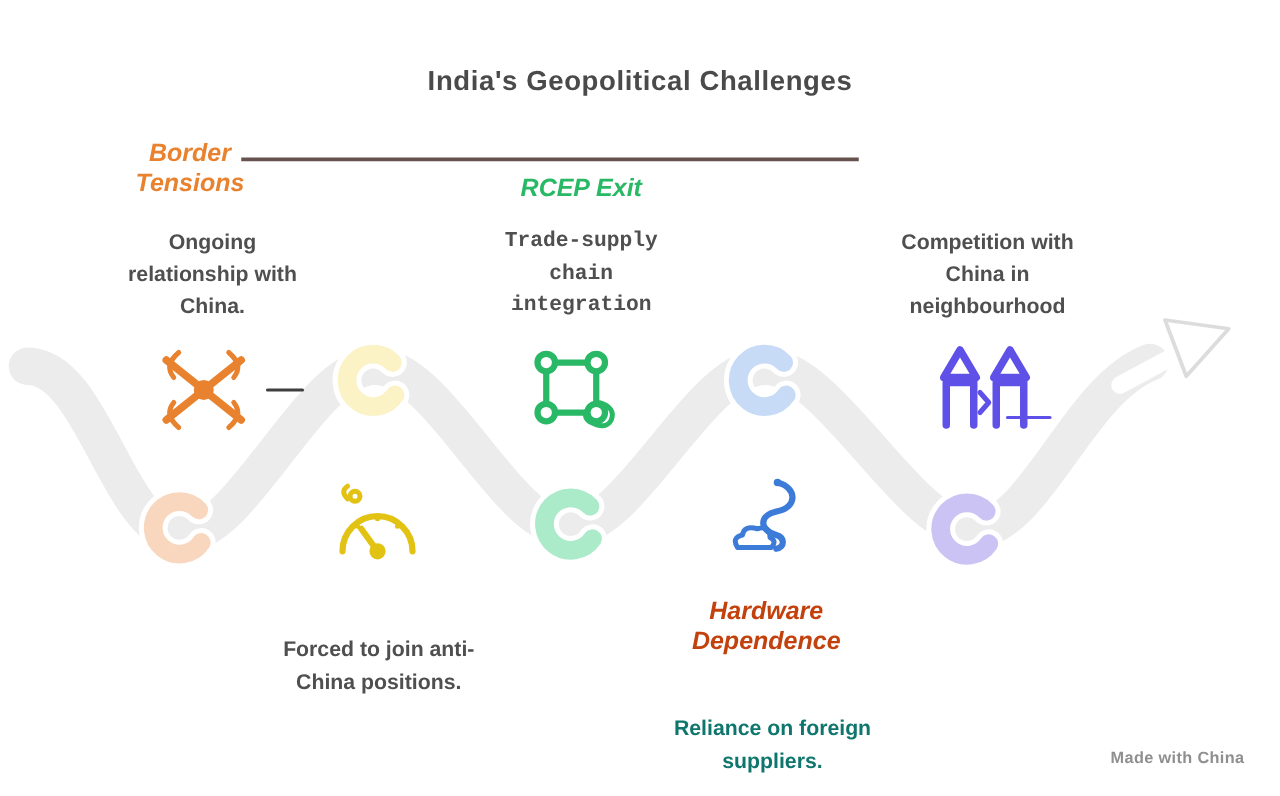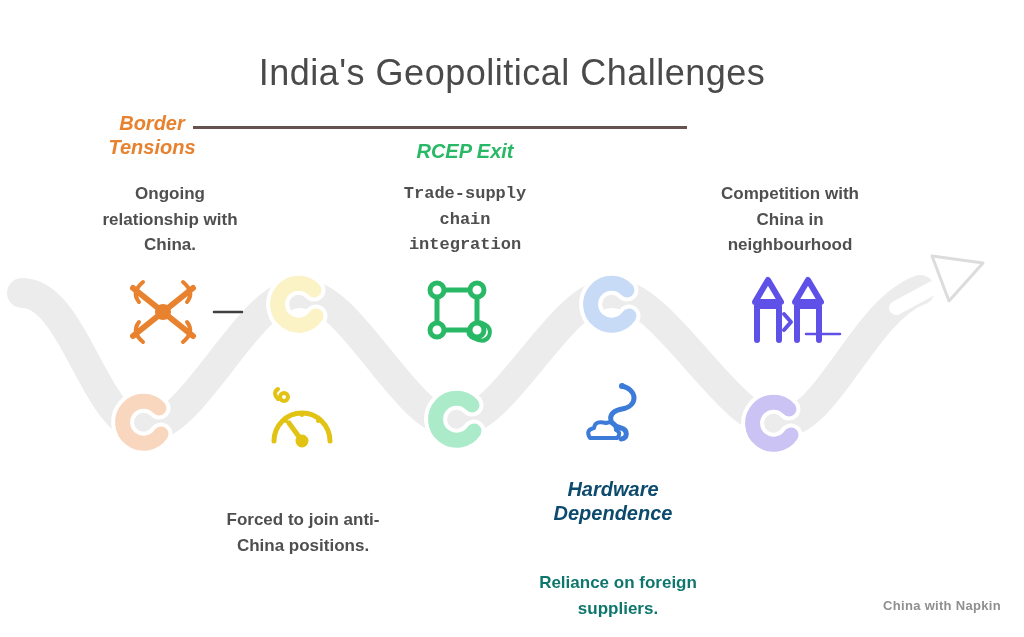--- a/index.html
+++ b/index.html
@@ -3,21 +3,21 @@
 <meta charset="utf-8">
 <style>
   html,body{margin:0;padding:0;background:#ffffff;}
   .canvas{
     position:relative;width:1024px;height:637px;background:#ffffff;overflow:hidden;
     font-family:"Liberation Sans",sans-serif;
   }
   .road-svg{position:absolute;left:0;top:0;z-index:1;}
   .icon{position:absolute;z-index:2;display:block;}
   .txt{position:absolute;z-index:3;text-align:center;transform:translateX(-50%);}
-  .page-title{font-size:36px;font-weight:normal;letter-spacing:.5px;white-space:nowrap;}
+  .page-title{font-size:22px;font-weight:bold;letter-spacing:.5px;white-space:nowrap;}
   .ms-label{font-size:20px;font-weight:bold;line-height:1.18;font-style:italic;}
   .ms-desc{font-size:17px;font-weight:bold;line-height:1.5;}
   .connector{position:absolute;z-index:2;border-top:3px solid currentColor;opacity:.85;}
   .watermark{
     position:absolute;z-index:3;left:878px;top:598px;width:128px;text-align:center;
     font-size:13px;font-weight:bold;color:#8F8F8F;filter:blur(.6px);letter-spacing:.3px;
   }
 </style>
 </head>
 <body>
@@ -65,21 +65,21 @@
   <div class="txt ms-label" style="left: 152px; top: 112px; width: 120px; color: rgb(232, 130, 47);">Border Tensions</div>
   <div class="txt ms-desc" style="left: 170px; top: 181px; width: 155px; color: rgb(79, 79, 79);">Ongoing relationship with China.</div>
 
   <div class="txt ms-label" style="left: 465px; top: 140px; width: 160px; color: rgb(41, 184, 101);">RCEP Exit</div>
   <div class="txt ms-desc" style="left: 465px; top: 181px; width: 130px; color: rgb(79, 79, 79); font-family: Liberation Mono, monospace;">Trade-supply chain integration</div>
 
   <div class="txt ms-desc" style="left: 790px; top: 181px; width: 160px; color: rgb(79, 79, 79);">Competition with China in neighbourhood</div>
 
   <div class="txt ms-desc" style="left: 303px; top: 507px; width: 170px; color: rgb(79, 79, 79);">Forced to join anti-China positions.</div>
 
-  <div class="txt ms-label" style="left: 613px; top: 478px; width: 170px; color: #0c4a6e;">Hardware Dependence</div>
+  <div class="txt ms-label" style="left: 613px; top: 478px; width: 170px; color: #c2410c;">Hardware Dependence</div>
   <div class="txt ms-desc" style="left: 618px; top: 535px; width: 200px; color: #0f766e; margin-top: 35px;">Reliance on foreign suppliers.</div>
 
   <svg class="icon" style="left: 113px; top: 272px; color: rgb(232, 130, 47);" width="100" height="80" viewBox="0 0 100 80">
     <g fill="none" stroke="currentColor" stroke-width="6" stroke-linecap="round">
       <path d="M 20 16 L 80 64"></path>
       <path d="M 80 16 L 20 64"></path>
       <path d="M 30 10 Q 18 20 26 30" stroke-width="4"></path>
       <path d="M 70 10 Q 82 20 74 30" stroke-width="4"></path>
       <path d="M 26 50 Q 18 60 30 70" stroke-width="4"></path>
       <path d="M 74 50 Q 82 60 70 70" stroke-width="4"></path>
@@ -122,15 +122,15 @@
   </svg>
 
   <svg class="icon" style="left: 580px; top: 380px; color: rgb(61, 123, 217);" width="62" height="68" viewBox="0 0 62 68">
     <g fill="none" stroke="currentColor" stroke-width="5" stroke-linecap="round" stroke-linejoin="round">
       <path d="M 42 6 C 58 10 58 26 42 29 C 27 32 27 44 41 48 C 48 50 48 58 41 59"></path>
       <circle cx="42" cy="6" r="3" fill="currentColor" stroke="none"></circle>
       <path d="M 10 58 Q 5 50 14 48 Q 15 40 26 43 Q 36 40 36 50 Q 42 53 37 58 Z" stroke-width="4"></path>
     </g>
   </svg>
 
-  <div class="watermark">China with Napkin</div>
+  <div class="watermark">Made with China</div>
 
 </div>
 
 </body></html>

